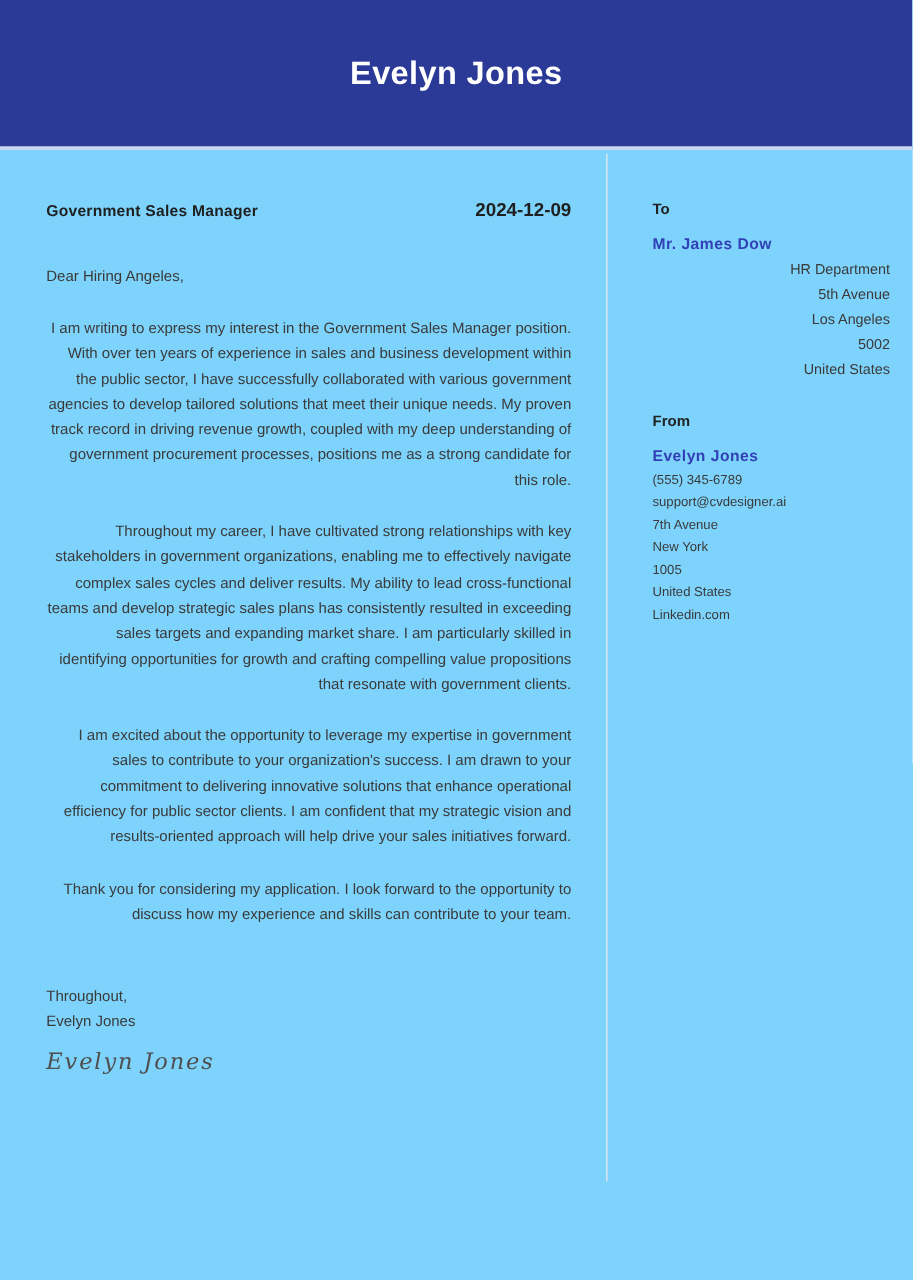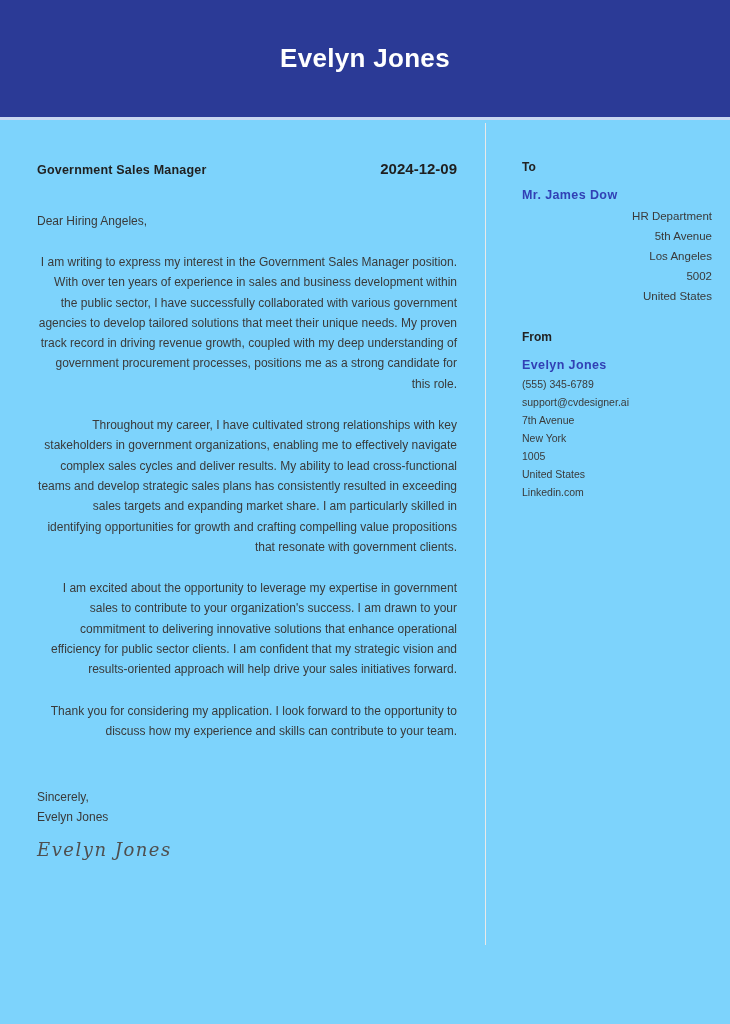--- a/index.html
+++ b/index.html
@@ -92,21 +92,21 @@
       </div>
 
       <p class="salutation">Dear Hiring Angeles,</p>
 
       <p class="para">I am writing to express my interest in the Government Sales Manager position. With over ten years of experience in sales and business development within the public sector, I have successfully collaborated with various government agencies to develop tailored solutions that meet their unique needs. My proven track record in driving revenue growth, coupled with my deep understanding of government procurement processes, positions me as a strong candidate for this role.</p>
       <p class="para">Throughout my career, I have cultivated strong relationships with key stakeholders in government organizations, enabling me to effectively navigate complex sales cycles and deliver results. My ability to lead cross-functional teams and develop strategic sales plans has consistently resulted in exceeding sales targets and expanding market share. I am particularly skilled in identifying opportunities for growth and crafting compelling value propositions that resonate with government clients.</p>
       <p class="para">I am excited about the opportunity to leverage my expertise in government sales to contribute to your organization's success. I am drawn to your commitment to delivering innovative solutions that enhance operational efficiency for public sector clients. I am confident that my strategic vision and results-oriented approach will help drive your sales initiatives forward.</p>
       <p class="para">Thank you for considering my application. I look forward to the opportunity to discuss how my experience and skills can contribute to your team.</p>
 
       <div class="closing-block">
-        <div>Sincerely,</div>
+        <div>Throughout,</div>
         <div>Evelyn Jones</div>
       </div>
 
       <div class="signature">Evelyn Jones</div>
     </section>
 
     <aside class="right-col">
 
       <div class="to-block">
         <h2 class="section-label">To</h2>

